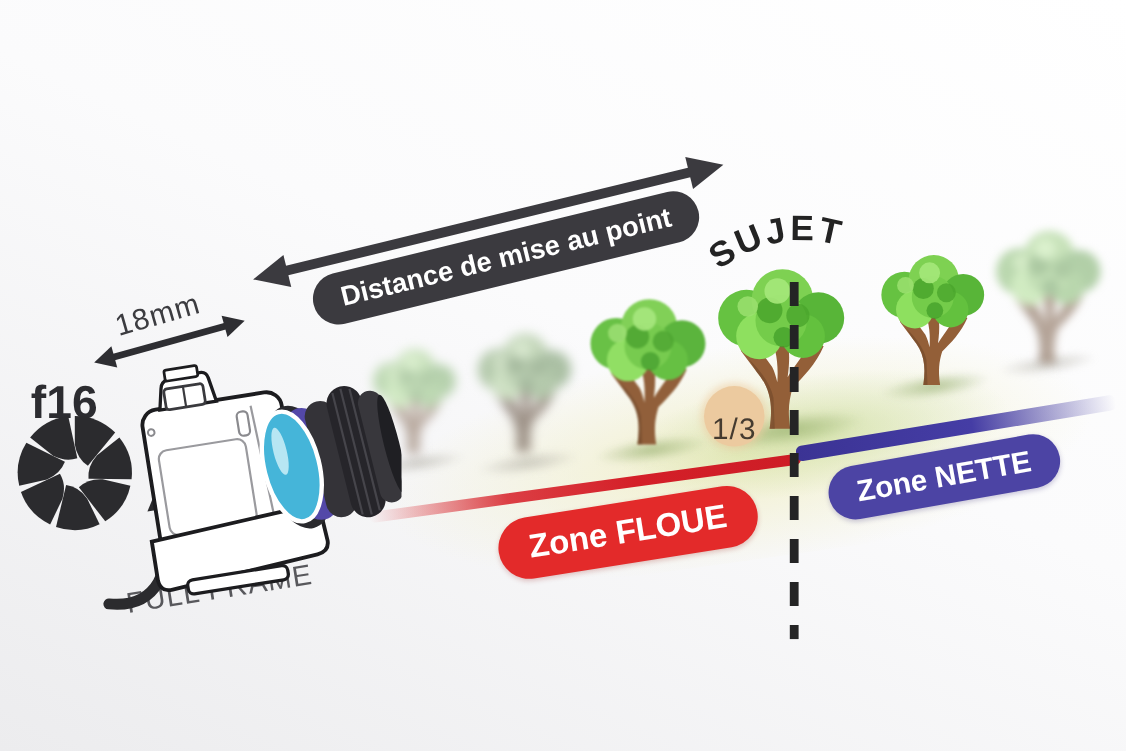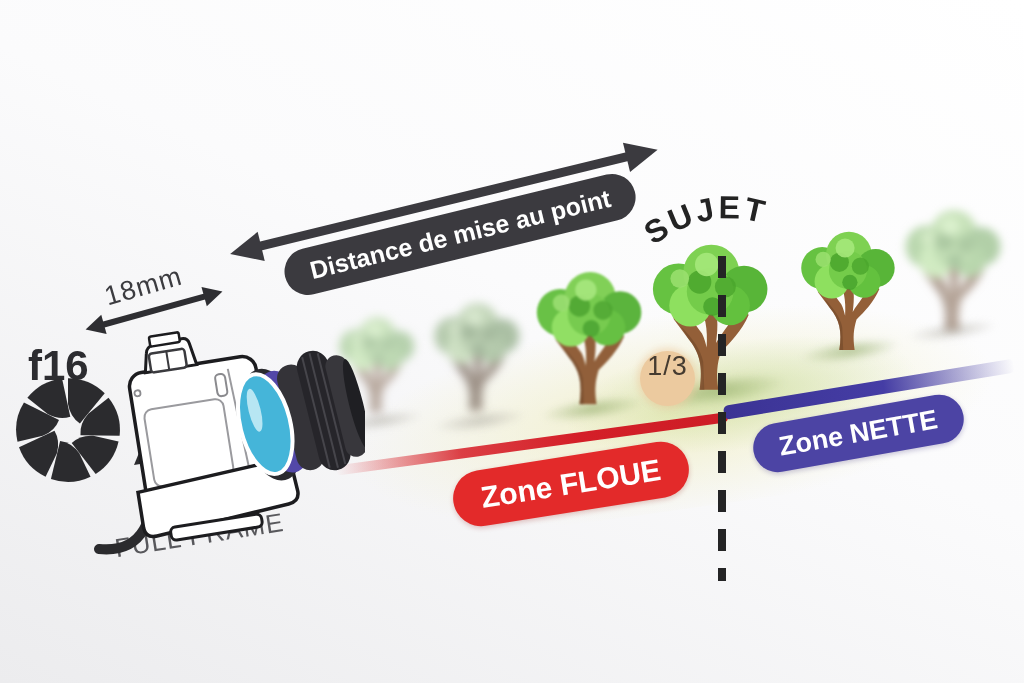--- a/index.html
+++ b/index.html
@@ -63,21 +63,21 @@
   }
   .pill.floue{left:452px;top:456px;padding:11px 28px;font-size:30px;
     background:#e32a2a;transform:rotate(-9deg);box-shadow:0 2px 5px rgba(150,30,30,.25);}
   .pill.nette{left:752px;top:409px;padding:9px 26px;font-size:27px;
     background:#4c44a4;transform:rotate(-10deg);box-shadow:0 2px 5px rgba(50,40,120,.25);}
 
   
   .fraction{
     left:640px;top:351px;width:55px;height:55px;border-radius:50%;z-index:8;
     background:#ecca9f;box-shadow:0 0 7px 3px rgba(236,202,159,.55);
-    display:flex;align-items:flex-start;justify-content:center;
+    display:flex;align-items:flex-end;justify-content:center;
     font-size:27px;color:#453b30;font-weight:400;letter-spacing:1px;
   }
 
   
   .focus-arrow{left:230px;top:249px;width:440px;z-index:9;
     transform:rotate(-13.7deg);transform-origin:0 50%;}
   .focus-arrow .shaft{position:relative;height:9px;margin:0 30px;background:#3b3a3f;}
   .focus-arrow .shaft::before{content:"";position:absolute;left:-30px;top:50%;transform:translateY(-50%);
     border-right:32px solid #3b3a3f;border-top:15px solid transparent;border-bottom:15px solid transparent;}
   .focus-arrow .shaft::after{content:"";position:absolute;right:-30px;top:50%;transform:translateY(-50%);

